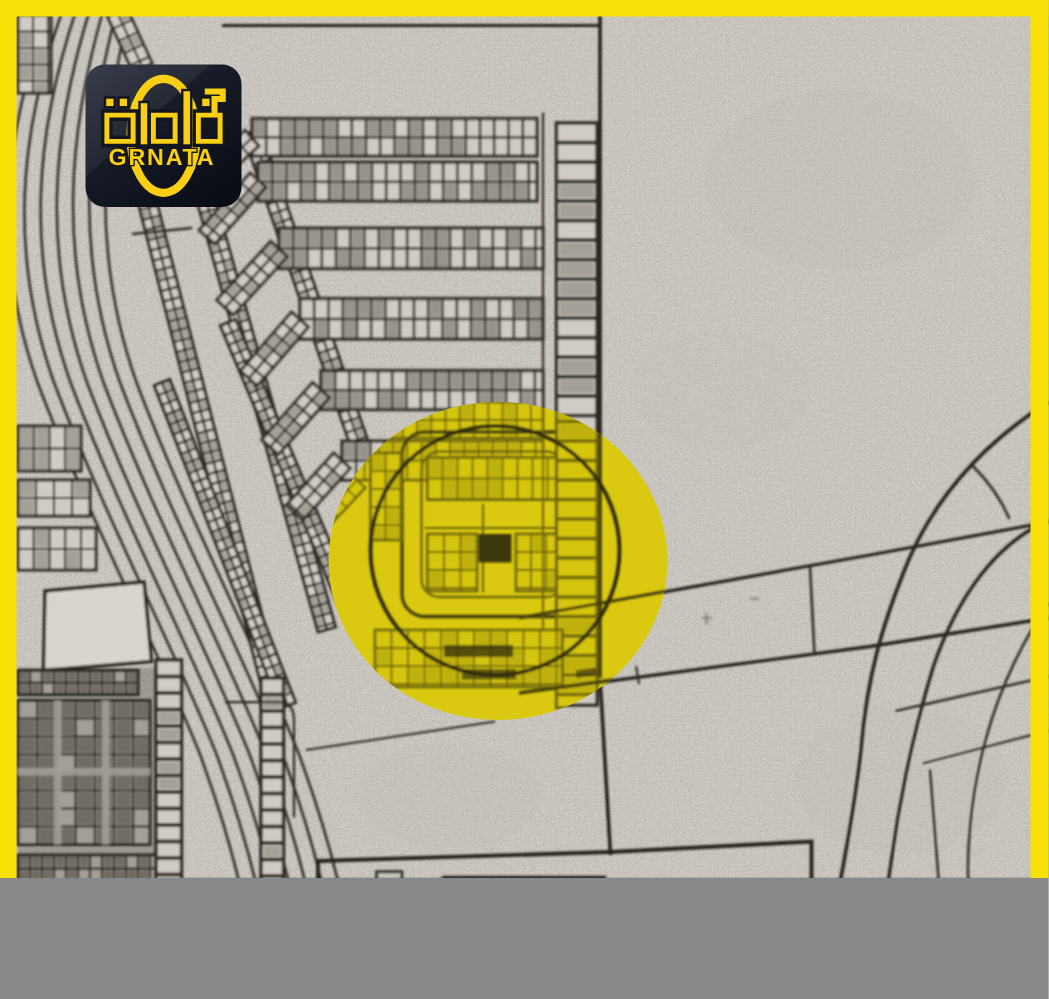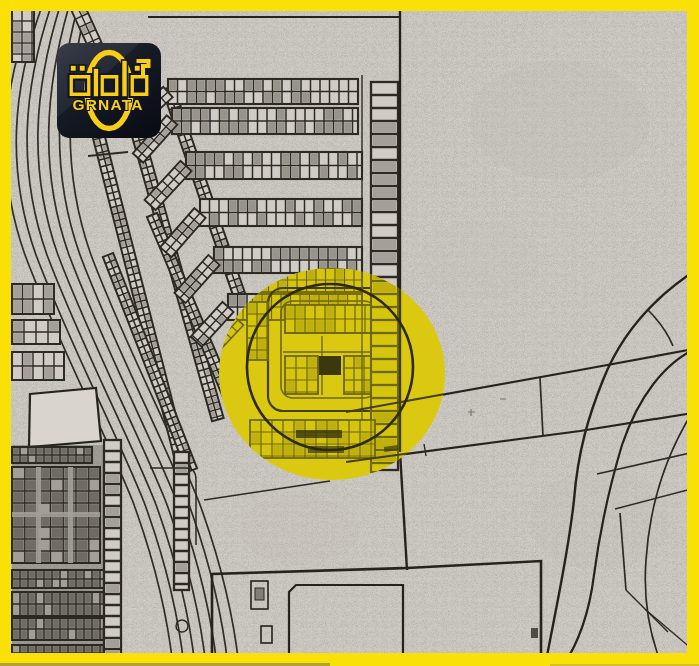--- a/index.html
+++ b/index.html
@@ -1,14 +1,14 @@
 <!DOCTYPE html>
 <html><head><meta charset="utf-8"><style>
 html,body{margin:0;padding:0;background:#888;}
-#stage{position:relative;width:699px;height:666px;overflow:hidden;font-family:"Liberation Sans",sans-serif;}
+#stage{position:relative;width:699px;height:585px;overflow:hidden;font-family:"Liberation Sans",sans-serif;}
 </style></head><body>
 <div id="stage">
 <svg width="699" height="666" viewBox="0 0 699 666">
 <defs>
 <filter id="paper" x="0" y="0" width="100%" height="100%">
  <feTurbulence type="fractalNoise" baseFrequency="0.7" numOctaves="2" seed="7"></feTurbulence>
  <feColorMatrix type="matrix" values="0 0 0 0 0.40, 0 0 0 0 0.39, 0 0 0 0 0.36, 0 0 0 0.55 0"></feColorMatrix>
 </filter>
 <filter id="speckle" x="0" y="0" width="100%" height="100%">
  <feTurbulence type="turbulence" baseFrequency="0.9" numOctaves="2" seed="11"></feTurbulence>

